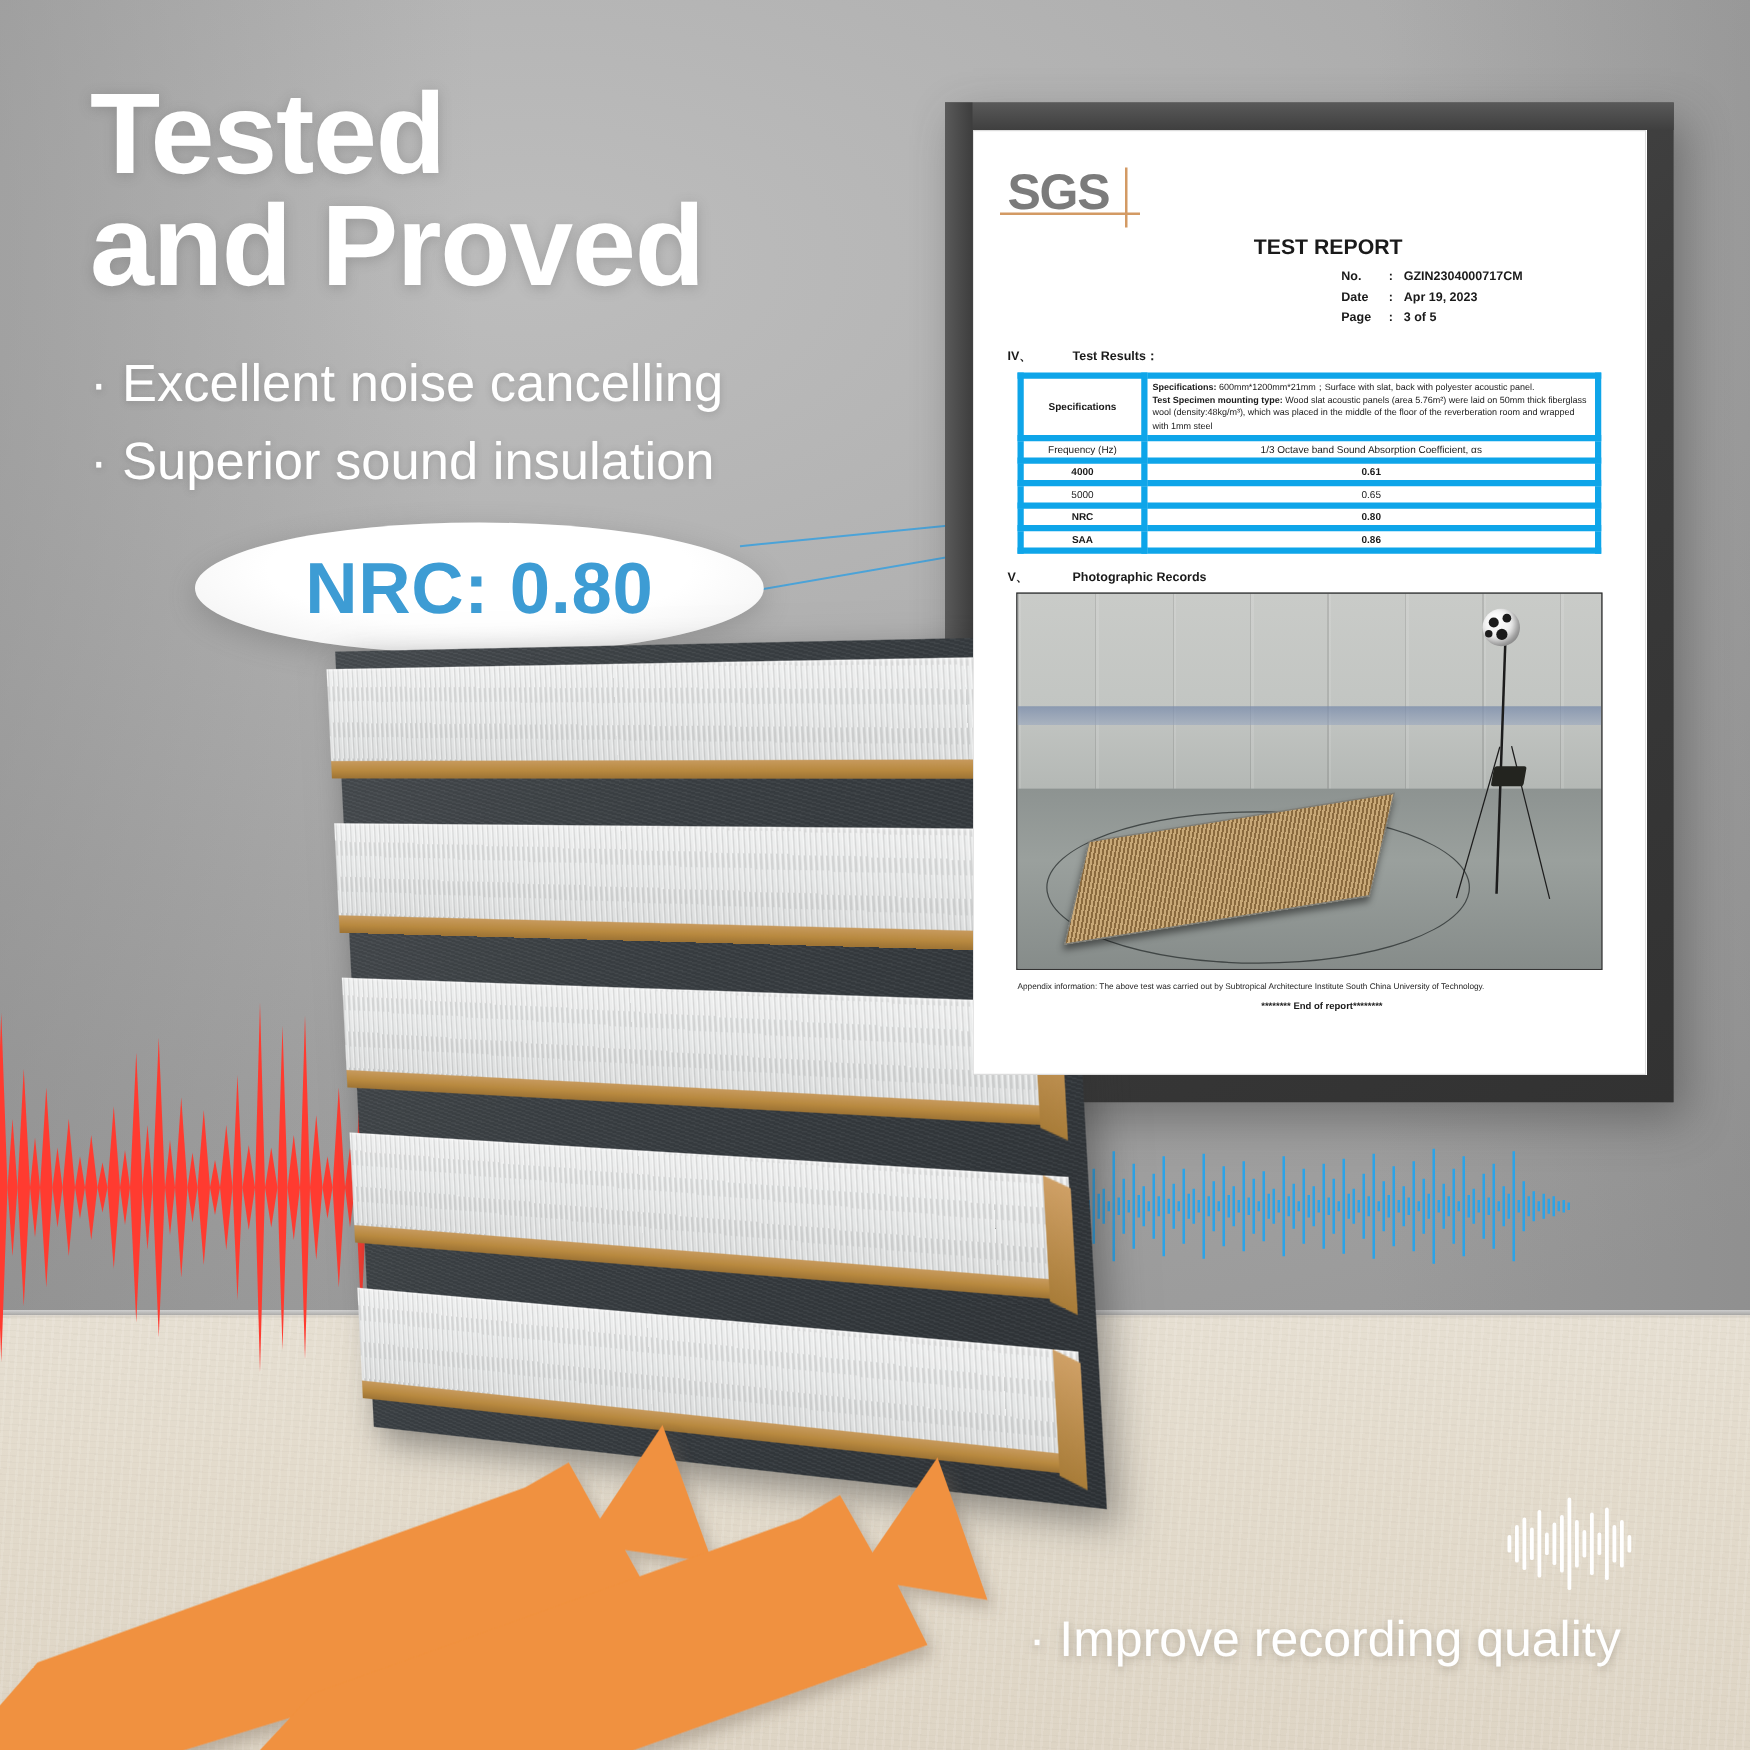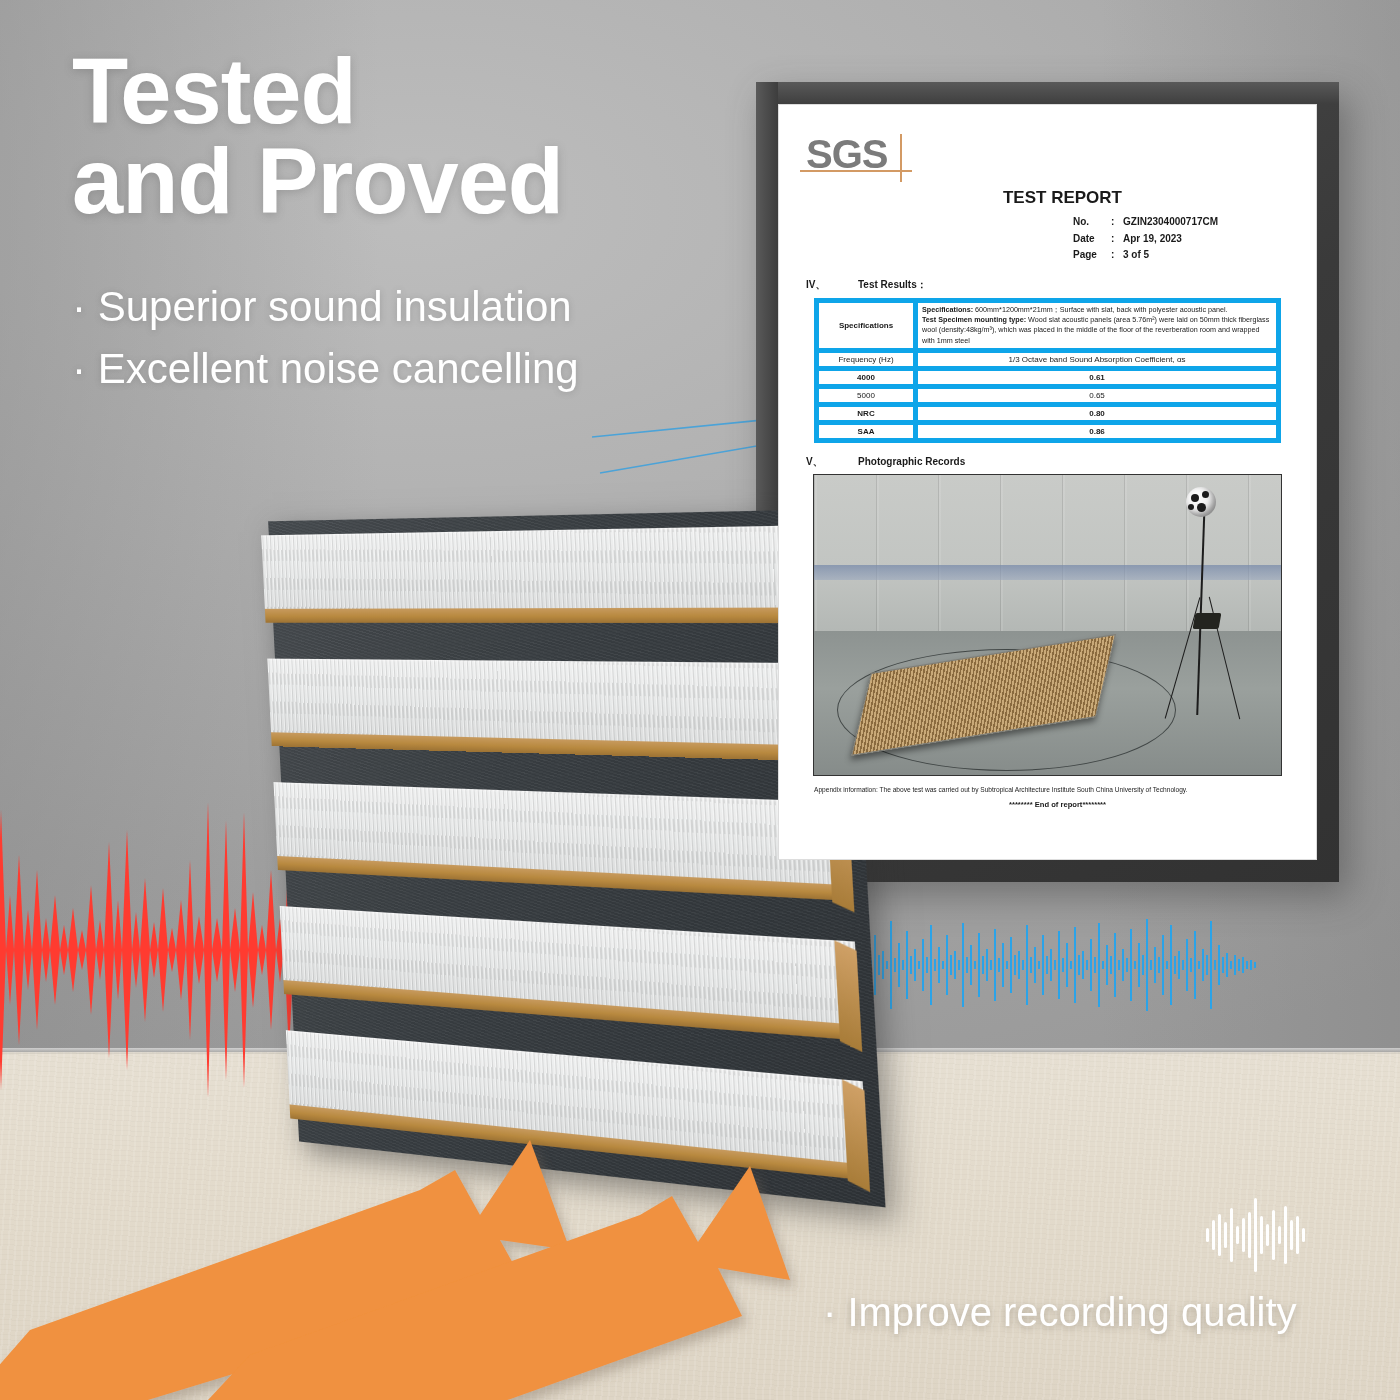--- a/index.html
+++ b/index.html
@@ -35,21 +35,21 @@
   .floor-grain{
     position:absolute;left:0;top:1052px;width:1400px;height:348px;
     opacity:.5;
     background-image:
       repeating-linear-gradient(94deg, rgba(255,255,255,.20) 0 2px, rgba(0,0,0,0) 2px 7px),
       repeating-linear-gradient(3deg, rgba(150,143,130,.10) 0 1px, rgba(0,0,0,0) 1px 5px);
   }
 
   
   .headline{
-    position:absolute;left:72px;top:46px;width:620px;
+    position:absolute;left:72px;top:62px;width:620px;
     color:#ffffff;font-weight:bold;font-size:92px;line-height:.98;
     letter-spacing:-1px;text-shadow:0 2px 10px rgba(80,80,80,.28);
   }
   .headline .l2{display:block;}
   .bullets{position:absolute;left:72px;top:276px;width:640px;}
   .bullet{
     color:#ffffff;font-size:42px;line-height:1.48;white-space:nowrap;
     text-shadow:0 1px 6px rgba(90,90,90,.30);
   }
 
@@ -235,29 +235,32 @@
   <div class="floor"></div>
   <div class="floor-grain"></div>
   <div class="floor-edge"></div>
 
   <div class="headline">
     <span>Tested</span>
     <span class="l2">and Proved</span>
   </div>
 
   <div class="bullets">
+    <div class="bullet">· Excellent noise cancelling</div>
     <div class="bullet">· Superior sound insulation</div>
-    <div class="bullet">· Excellent noise cancelling</div>
   </div>
 
   <svg class="leader" viewBox="0 0 1400 1400">
     <line x1="592" y1="437" x2="884" y2="408" stroke="#4ba3d8" stroke-width="1.6"></line>
     <line x1="600" y1="473" x2="884" y2="424" stroke="#4ba3d8" stroke-width="1.6"></line>
   </svg>
 
+  <div class="nrc-badge">
+    <span>NRC: 0.80</span>
+  </div>
 
   <div class="frame">
     <div class="paper">
 
       <div class="sgs-logo">
         <div class="txt">SGS</div>
         <div class="cross-h"></div>
         <div class="cross-v"></div>
       </div>
 

